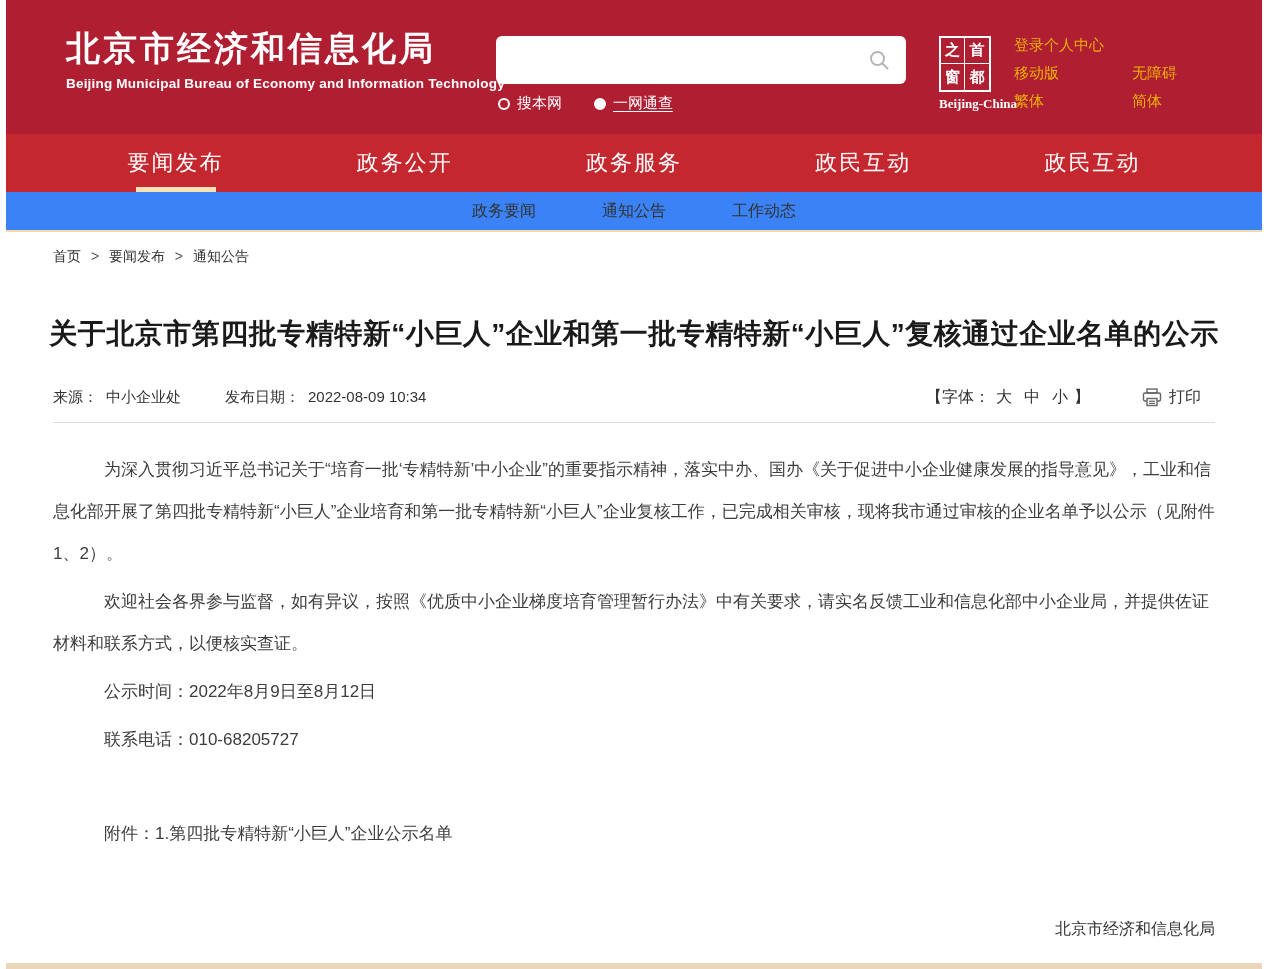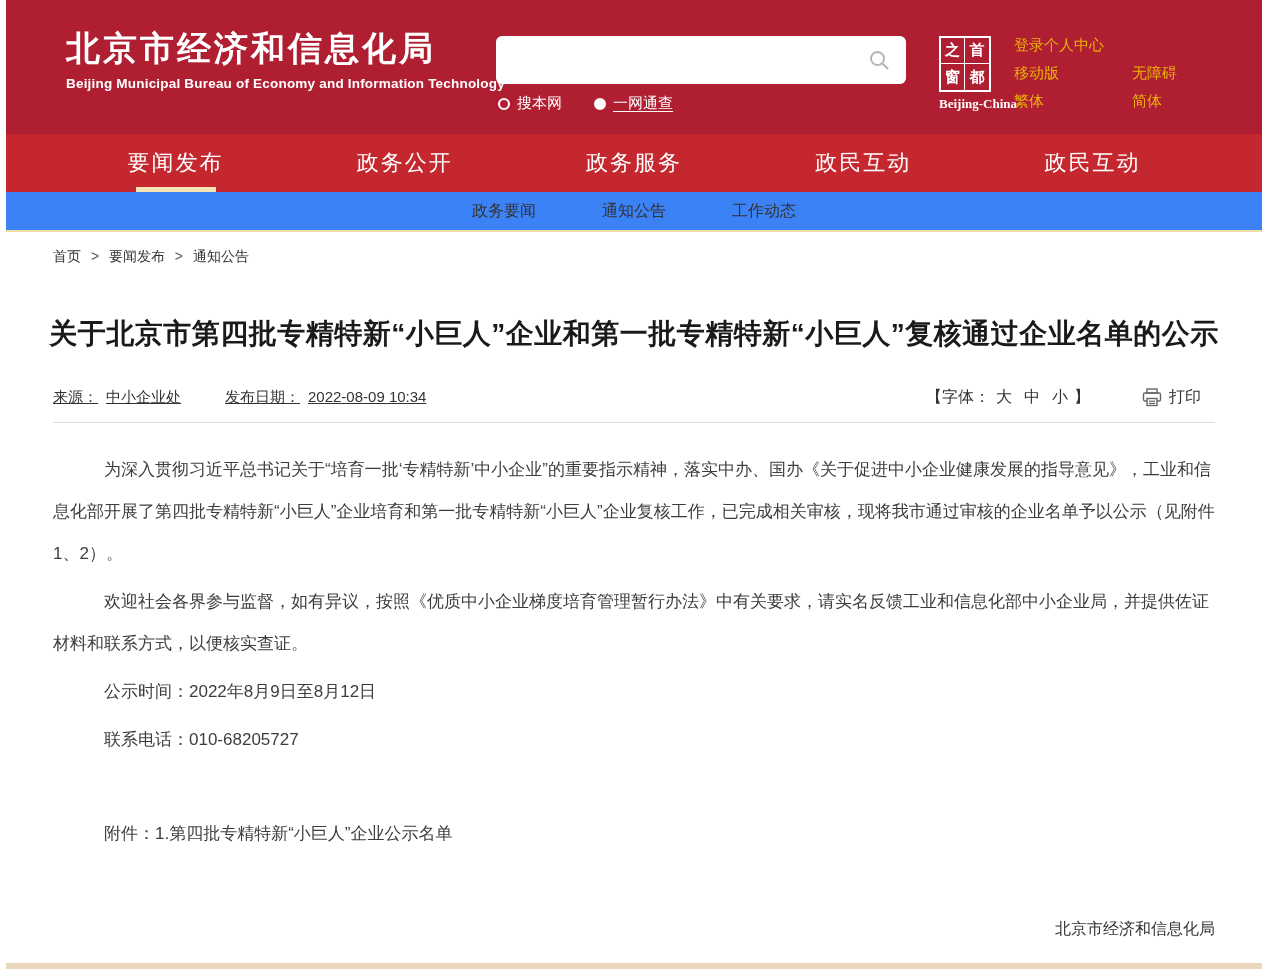--- a/index.html
+++ b/index.html
@@ -48,21 +48,21 @@
 
   
   .breadcrumb { margin:16px 0 0 47px; font-size:14px; color:#333; }
   .breadcrumb .crumb { cursor:pointer; }
   .breadcrumb .sep { margin:0 6px; color:#555; }
 
   
   .article-title { width:1180px; margin:46px auto 0; text-align:center; font-size:28px; font-weight:bold; color:#1a1a1a; line-height:1.6; letter-spacing:0.5px; }
 
   .meta-row { display:flex; align-items:center; margin:30px 47px 0; font-size:15px; color:#333; }
-  .meta-left { display:flex; align-items:center;text-decoration:underline; }
+  .meta-left { display:flex; align-items:center; }
   .meta-left .pair { display:flex; margin-right:44px; }
   .meta-left .lbl { margin-right:8px; }
   .meta-right { margin-left:auto; display:flex; align-items:center; }
   .font-size-widget { display:flex; align-items:flex-start; font-size:16px; color:#333; }
   .font-size-widget .size-opt { margin:0 6px; cursor:pointer; }
   .print-btn { display:flex; align-items:center; margin-left:52px; margin-right:14px; cursor:pointer; color:#333; font-size:16px; }
   .print-btn svg { margin-right:7px; display:block; }
 
   .meta-divider { margin:14px 47px 0; border-top:1px solid #dcdcdc; }
 

